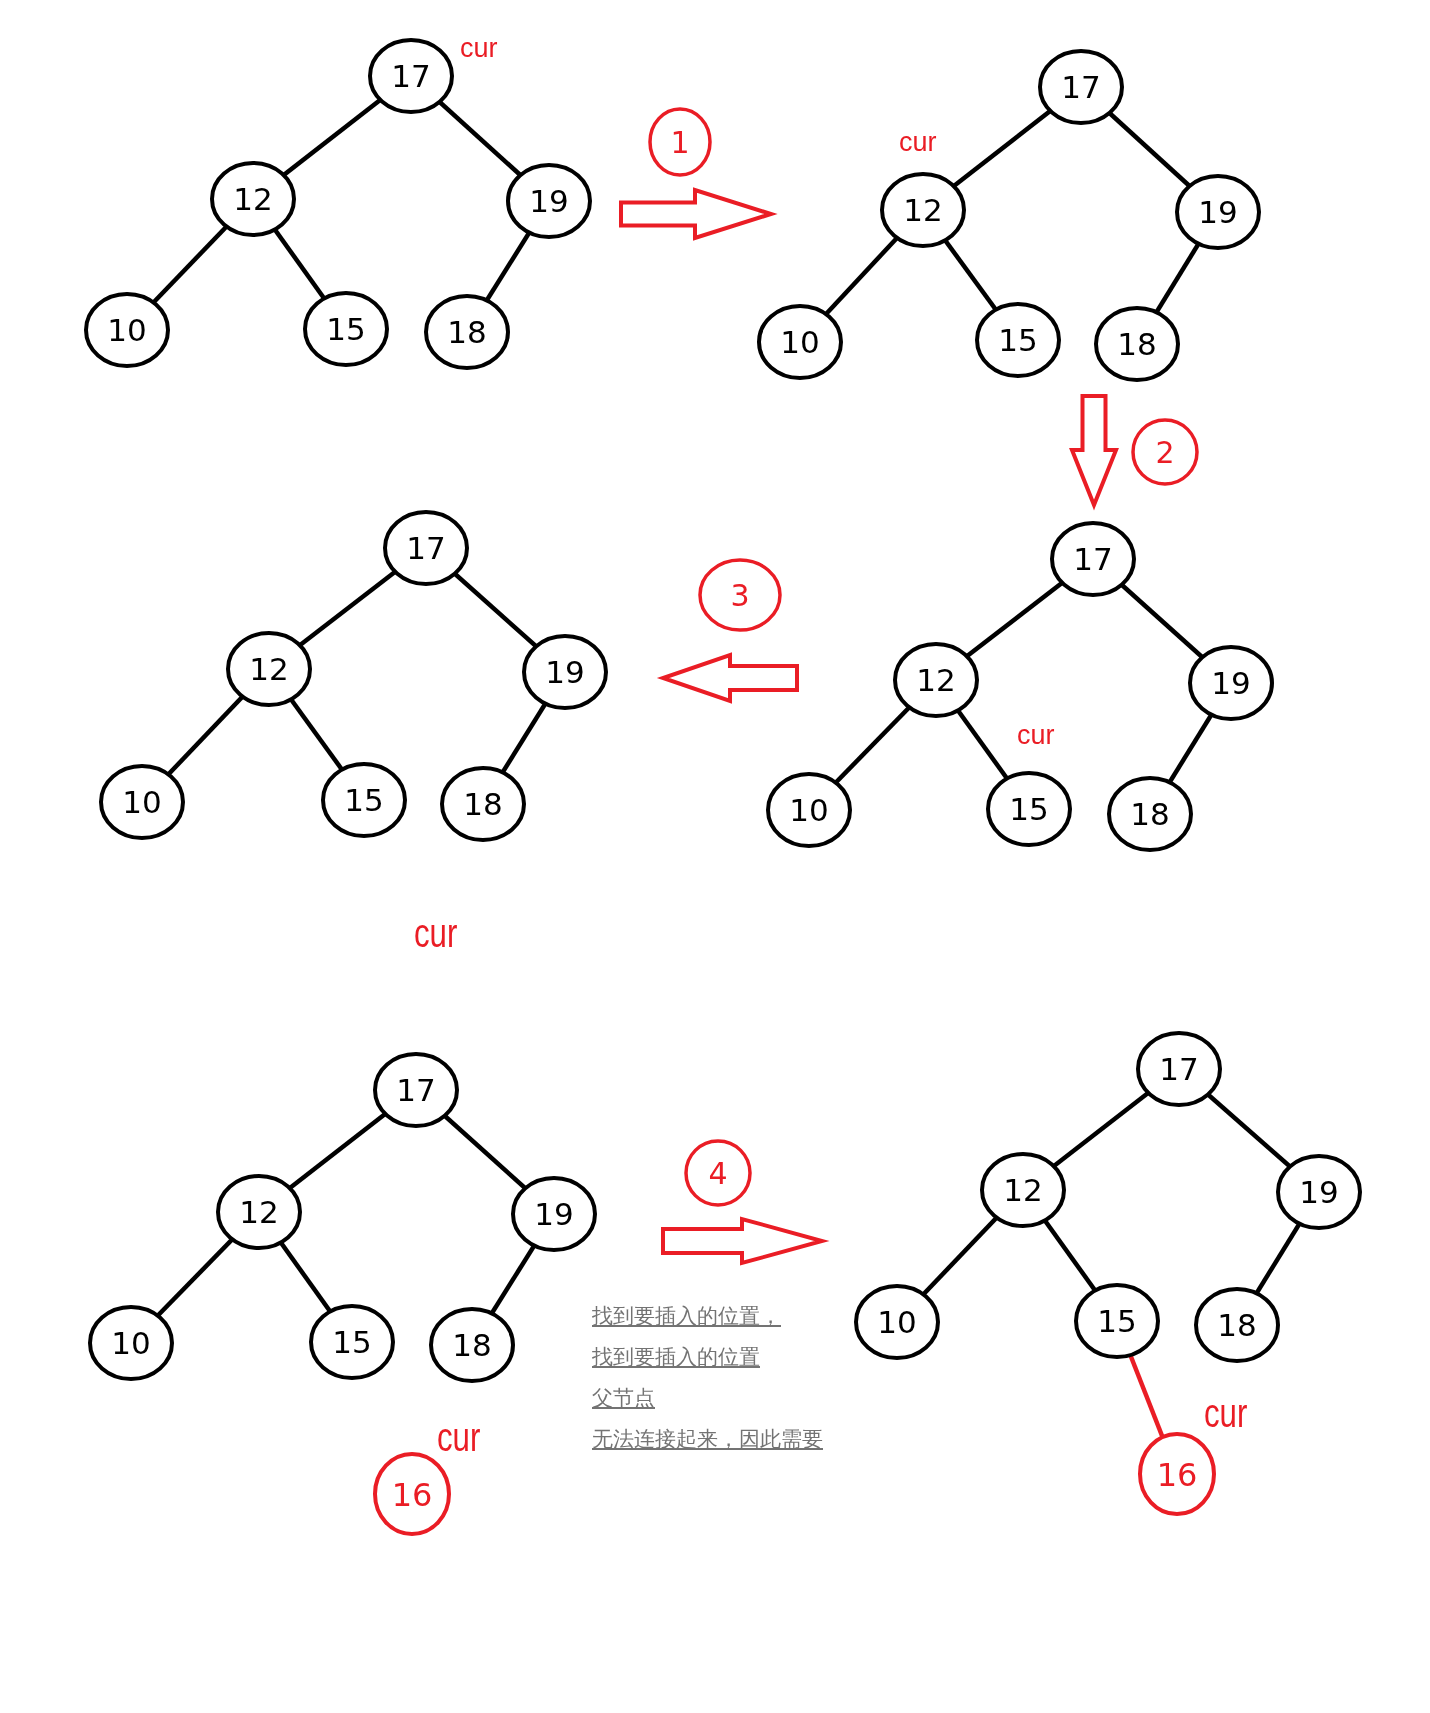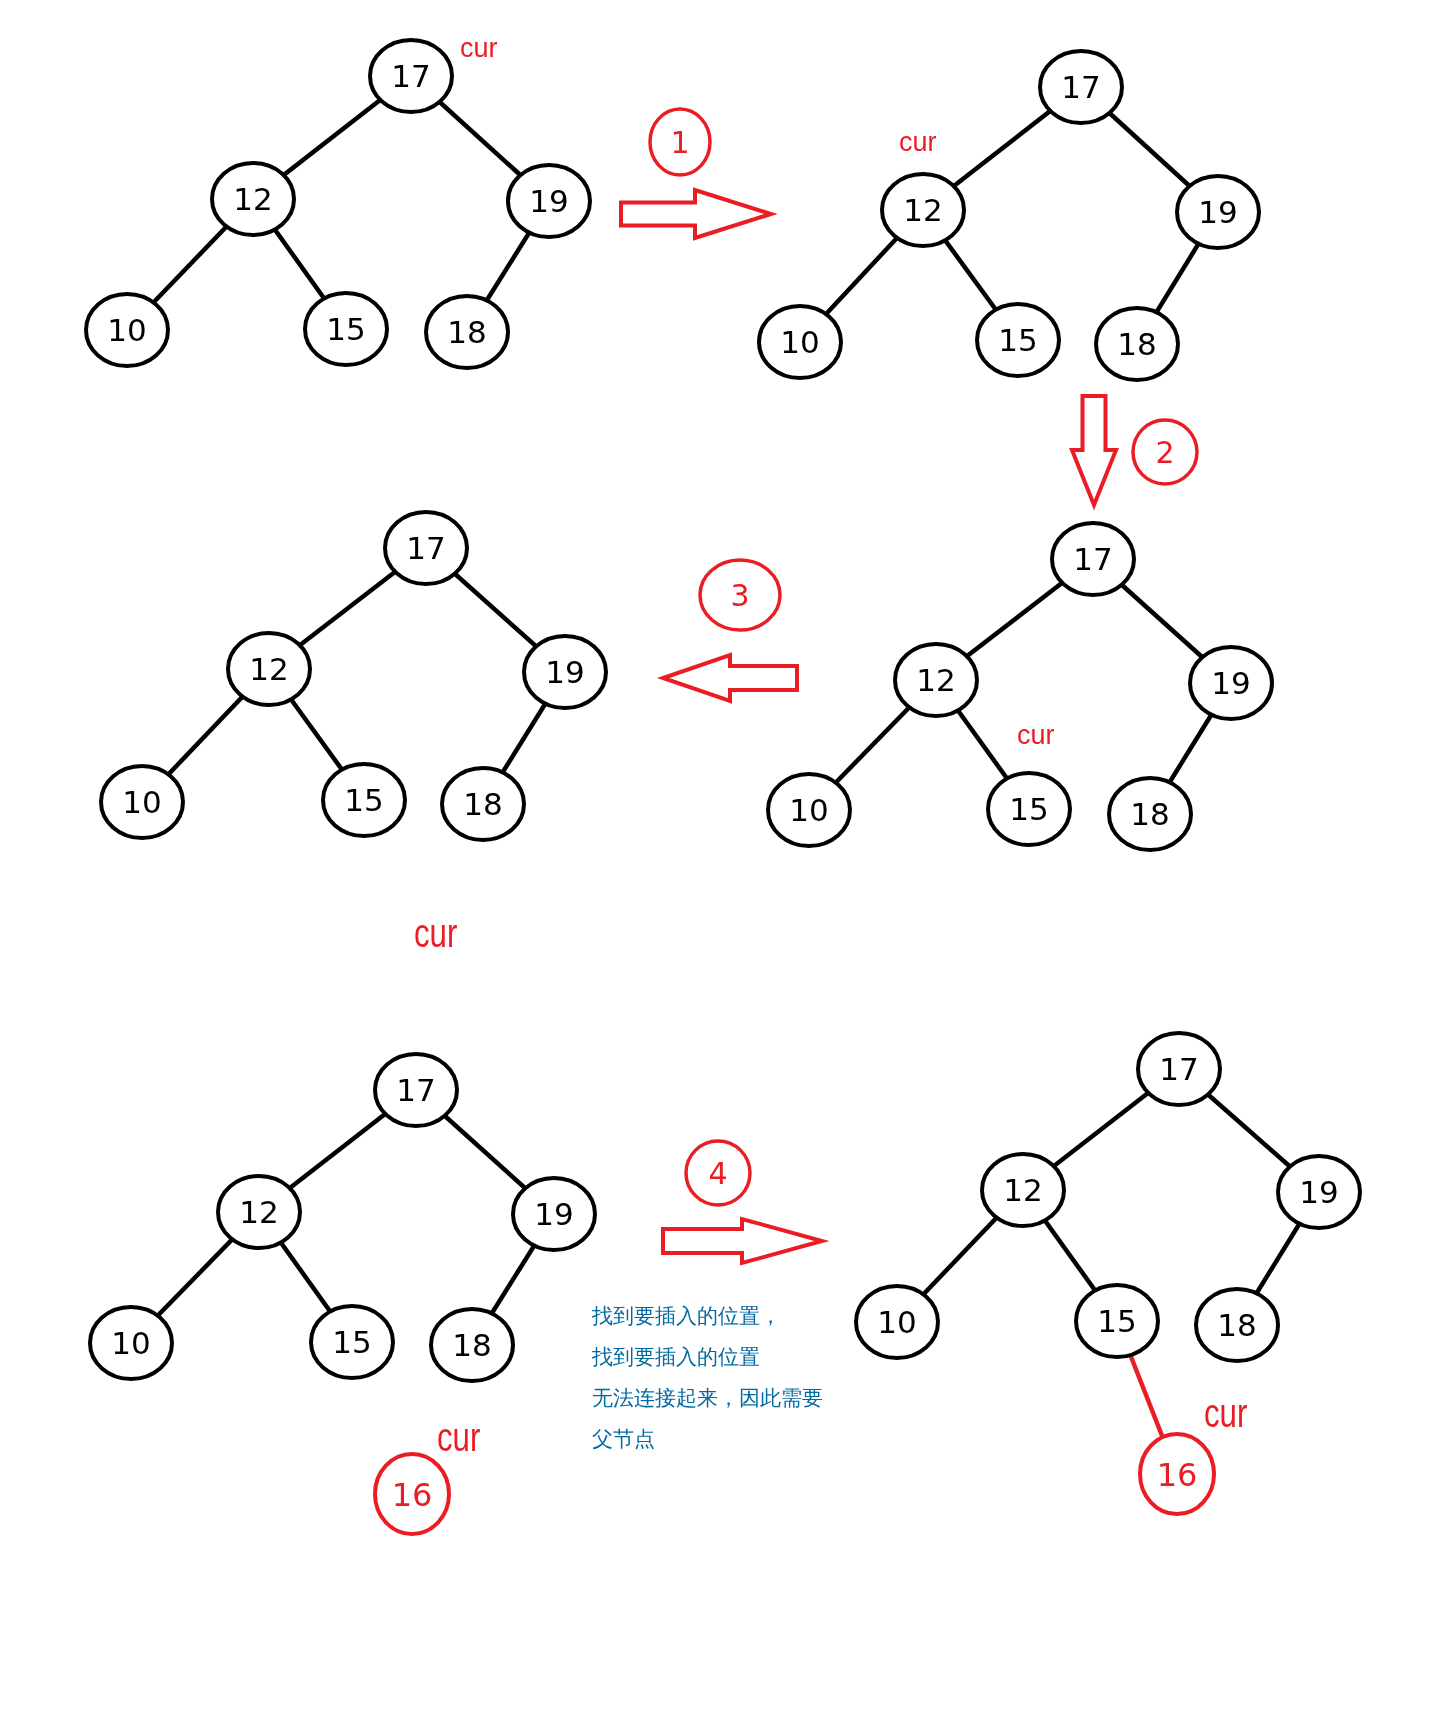--- a/index.html
+++ b/index.html
@@ -4,21 +4,21 @@
 <style>
   html, body { margin: 0; padding: 0; background: #ffffff; }
   body { width: 1430px; height: 1713px; position: relative; overflow: hidden; font-family: "DejaVu Sans", sans-serif; }
   #canvas { position: absolute; left: 0; top: 0; width: 1430px; height: 1713px; }
   .node-label { font-family: "DejaVu Sans", sans-serif; font-size: 31px; fill: #000000; }
   .red-label { font-family: "DejaVu Sans", sans-serif; fill: #ea1d25; }
   .cur { font-family: "Liberation Sans", sans-serif; fill: #ea1d25; }
   .note {
     position: absolute; left: 592px; top: 1296px; width: 300px;
     font-family: "DejaVu Sans", sans-serif; font-size: 21px; line-height: 41px;
-    color: #0369a1; white-space: nowrap;
+    color: #737373; white-space: nowrap; text-decoration: underline;
   }
   .note div { height: 41px; }
 </style>
 </head>
 <body>
 
 <svg id="canvas" width="1430" height="1713" viewBox="0 0 1430 1713" xmlns="http://www.w3.org/2000/svg">
   <g id="trees-layer">
       <g>
         <line x1="411" y1="76" x2="253" y2="199" stroke="#000000" stroke-width="4.5"></line>
@@ -242,15 +242,15 @@
         <ellipse cx="718" cy="1173" rx="32" ry="32" fill="none" stroke="#ea1d25" stroke-width="3.5"></ellipse>
         <text x="718" y="1184" text-anchor="middle" class="red-label" font-size="30">4</text>
         <path d="M663,1229 L742,1229 L742,1219 L822,1241 L742,1263 L742,1253 L663,1253 Z" fill="none" stroke="#ea1d25" stroke-width="4" stroke-linejoin="miter"></path>
       </g>
     </g>
 </svg>
 
 <div class="note">
   <div>找到要插入的位置，</div>
   <div>找到要插入的位置</div>
+  <div>父节点</div>
   <div>无法连接起来，因此需要</div>
-  <div>父节点</div>
 </div>
 
 </body></html>

